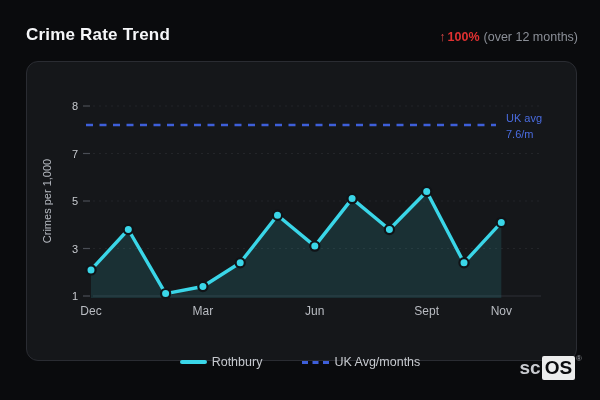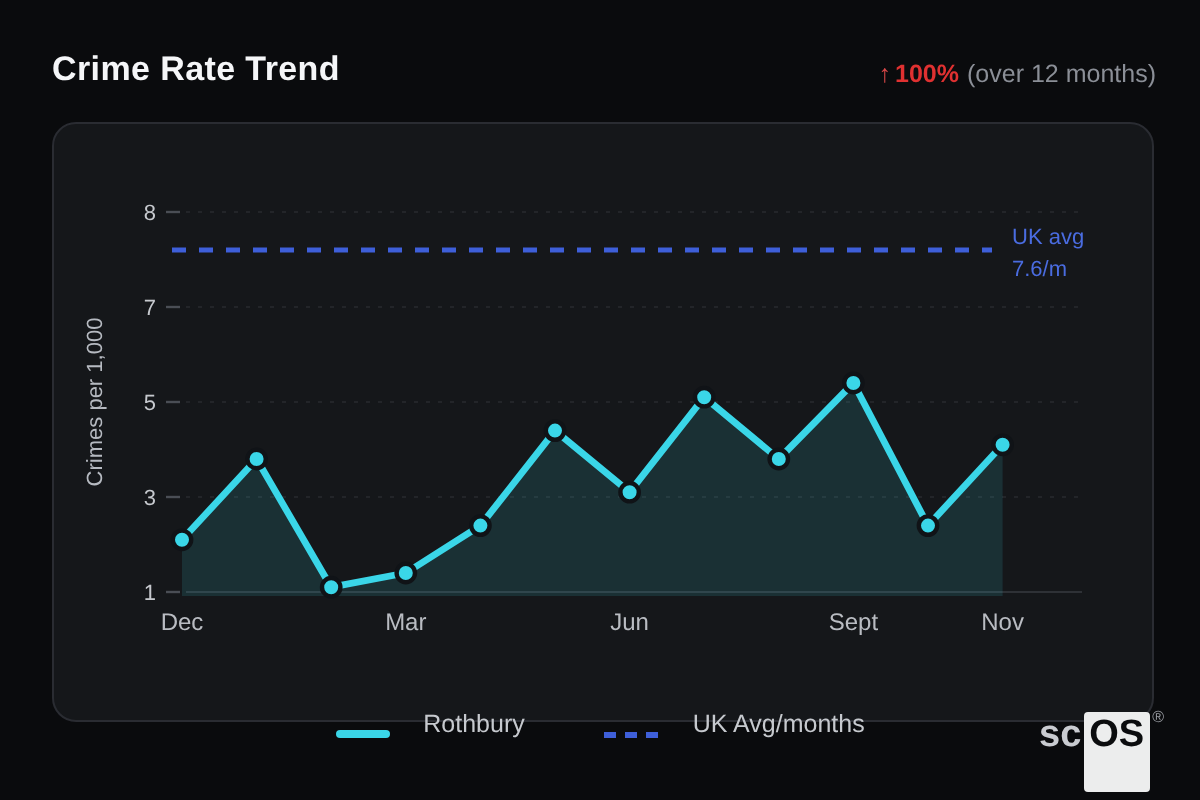--- a/index.html
+++ b/index.html
@@ -32,34 +32,34 @@
     box-sizing:border-box;
   }
   .card svg{position:absolute;left:0;top:0;width:551px;height:300px;display:block;}
   svg text{font-family:"Liberation Sans", sans-serif;}
 
   
   .legend{
     position:absolute;left:0;top:352px;width:100%;height:20px;
     display:flex;justify-content:center;align-items:center;gap:40px;
   }
-  .legend-item{display:flex;align-items:flex-end;gap:17px;cursor:default;}
+  .legend-item{display:flex;align-items:center;gap:5px;cursor:default;}
   .swatch-solid{width:27px;height:4px;border-radius:2px;background:#3ad6e8;}
   .swatch-dashed{width:27px;height:0;border-top:3px dashed #3e5fd9;}
   .legend-label{font-size:12.5px;color:#c6c9ce;}
 
   
   .logo{
     position:absolute;right:18px;top:355px;
     display:flex;align-items:flex-start;line-height:1;
   }
   .logo .sc{color:#c9cbd0;font-size:19px;font-weight:600;margin-top:3px;margin-left:46px;}
   .logo .os{
     background:#eceded;color:#0b0c0e;font-size:19px;font-weight:700;
-    padding:2px 3px 19px 3px;border-radius:2px;margin-left:1px;margin-top:1px;
+    padding:2px 3px 3px 3px;border-radius:2px;margin-left:1px;margin-top:1px;
   }
   .logo .reg{color:#9a9da3;font-size:8px;margin-left:1px;}
 </style>
 </head>
 <body>
 
 <div class="stage">
 
   <div class="page-title">Crime Rate Trend</div>
 

